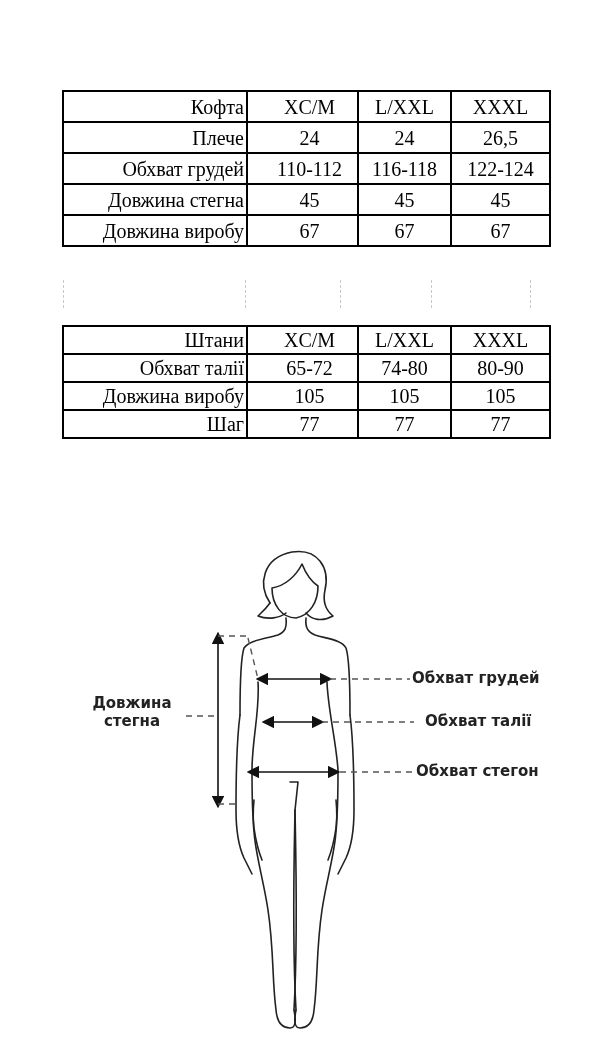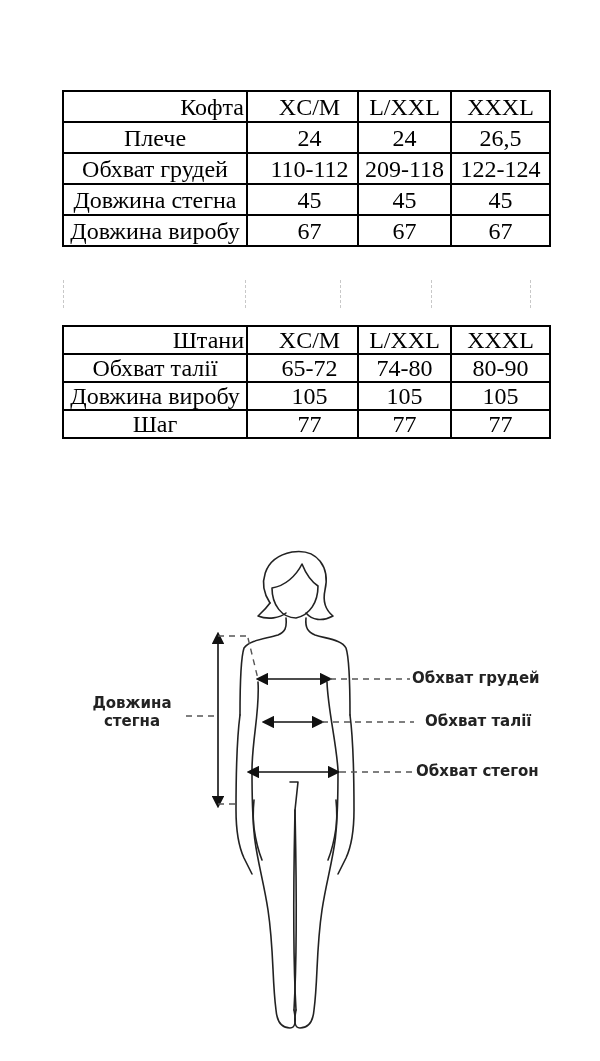--- a/index.html
+++ b/index.html
@@ -1,19 +1,19 @@
 <!DOCTYPE html>
 <html><head>
 <meta charset="utf-8">
 <style>
   html, body { margin:0; padding:0; background:#ffffff; }
   body { width:600px; height:1061px; position:relative; overflow:hidden; font-family:"Liberation Serif", serif; color:#000; }
-  table.size { position:absolute; left:62px; border-collapse:collapse; font-size:24px; }
+  table.size { position:absolute; left:62px; border-collapse:collapse; font-size:20px; }
   table.size td { border:2px solid #000; padding:0 2px; line-height:28px; height:28px; white-space:nowrap; }
-  table.size td.lbl { width:178px; text-align:center; }
+  table.size td.lbl { width:178px; text-align:right; }
   table.size td.hdr-lbl { text-align:right; }
   table.size td.c1 { width:91px; text-align:center;padding-left:16px; }
   table.size td.c2 { width:87px; text-align:center;border-radius:14px; }
   table.size td.c3 { width:93px; text-align:center; }
   #t1 { top:90px; }
   #t1 td { height:29px; }
   #t2 { top:309px;margin-top:16px; }
   #t2 td { height:26px; line-height:26px; }
   .gridline { position:absolute; top:280px; height:28px; border-left:1px dashed #c8c8c8; width:0; }
   .figure { position:absolute; left:0; top:540px; width:600px; height:500px; }
@@ -32,21 +32,21 @@
   </tr>
   <tr>
     <td class="lbl">Плече</td>
     <td class="c1">24</td>
     <td class="c2">24</td>
     <td class="c3">26,5</td>
   </tr>
   <tr>
     <td class="lbl">Обхват грудей</td>
     <td class="c1">110-112</td>
-    <td class="c2">209-118</td>
+    <td class="c2">116-118</td>
     <td class="c3">122-124</td>
   </tr>
   <tr>
     <td class="lbl">Довжина стегна</td>
     <td class="c1">45</td>
     <td class="c2">45</td>
     <td class="c3">45</td>
   </tr>
   <tr>
     <td class="lbl">Довжина виробу</td>

